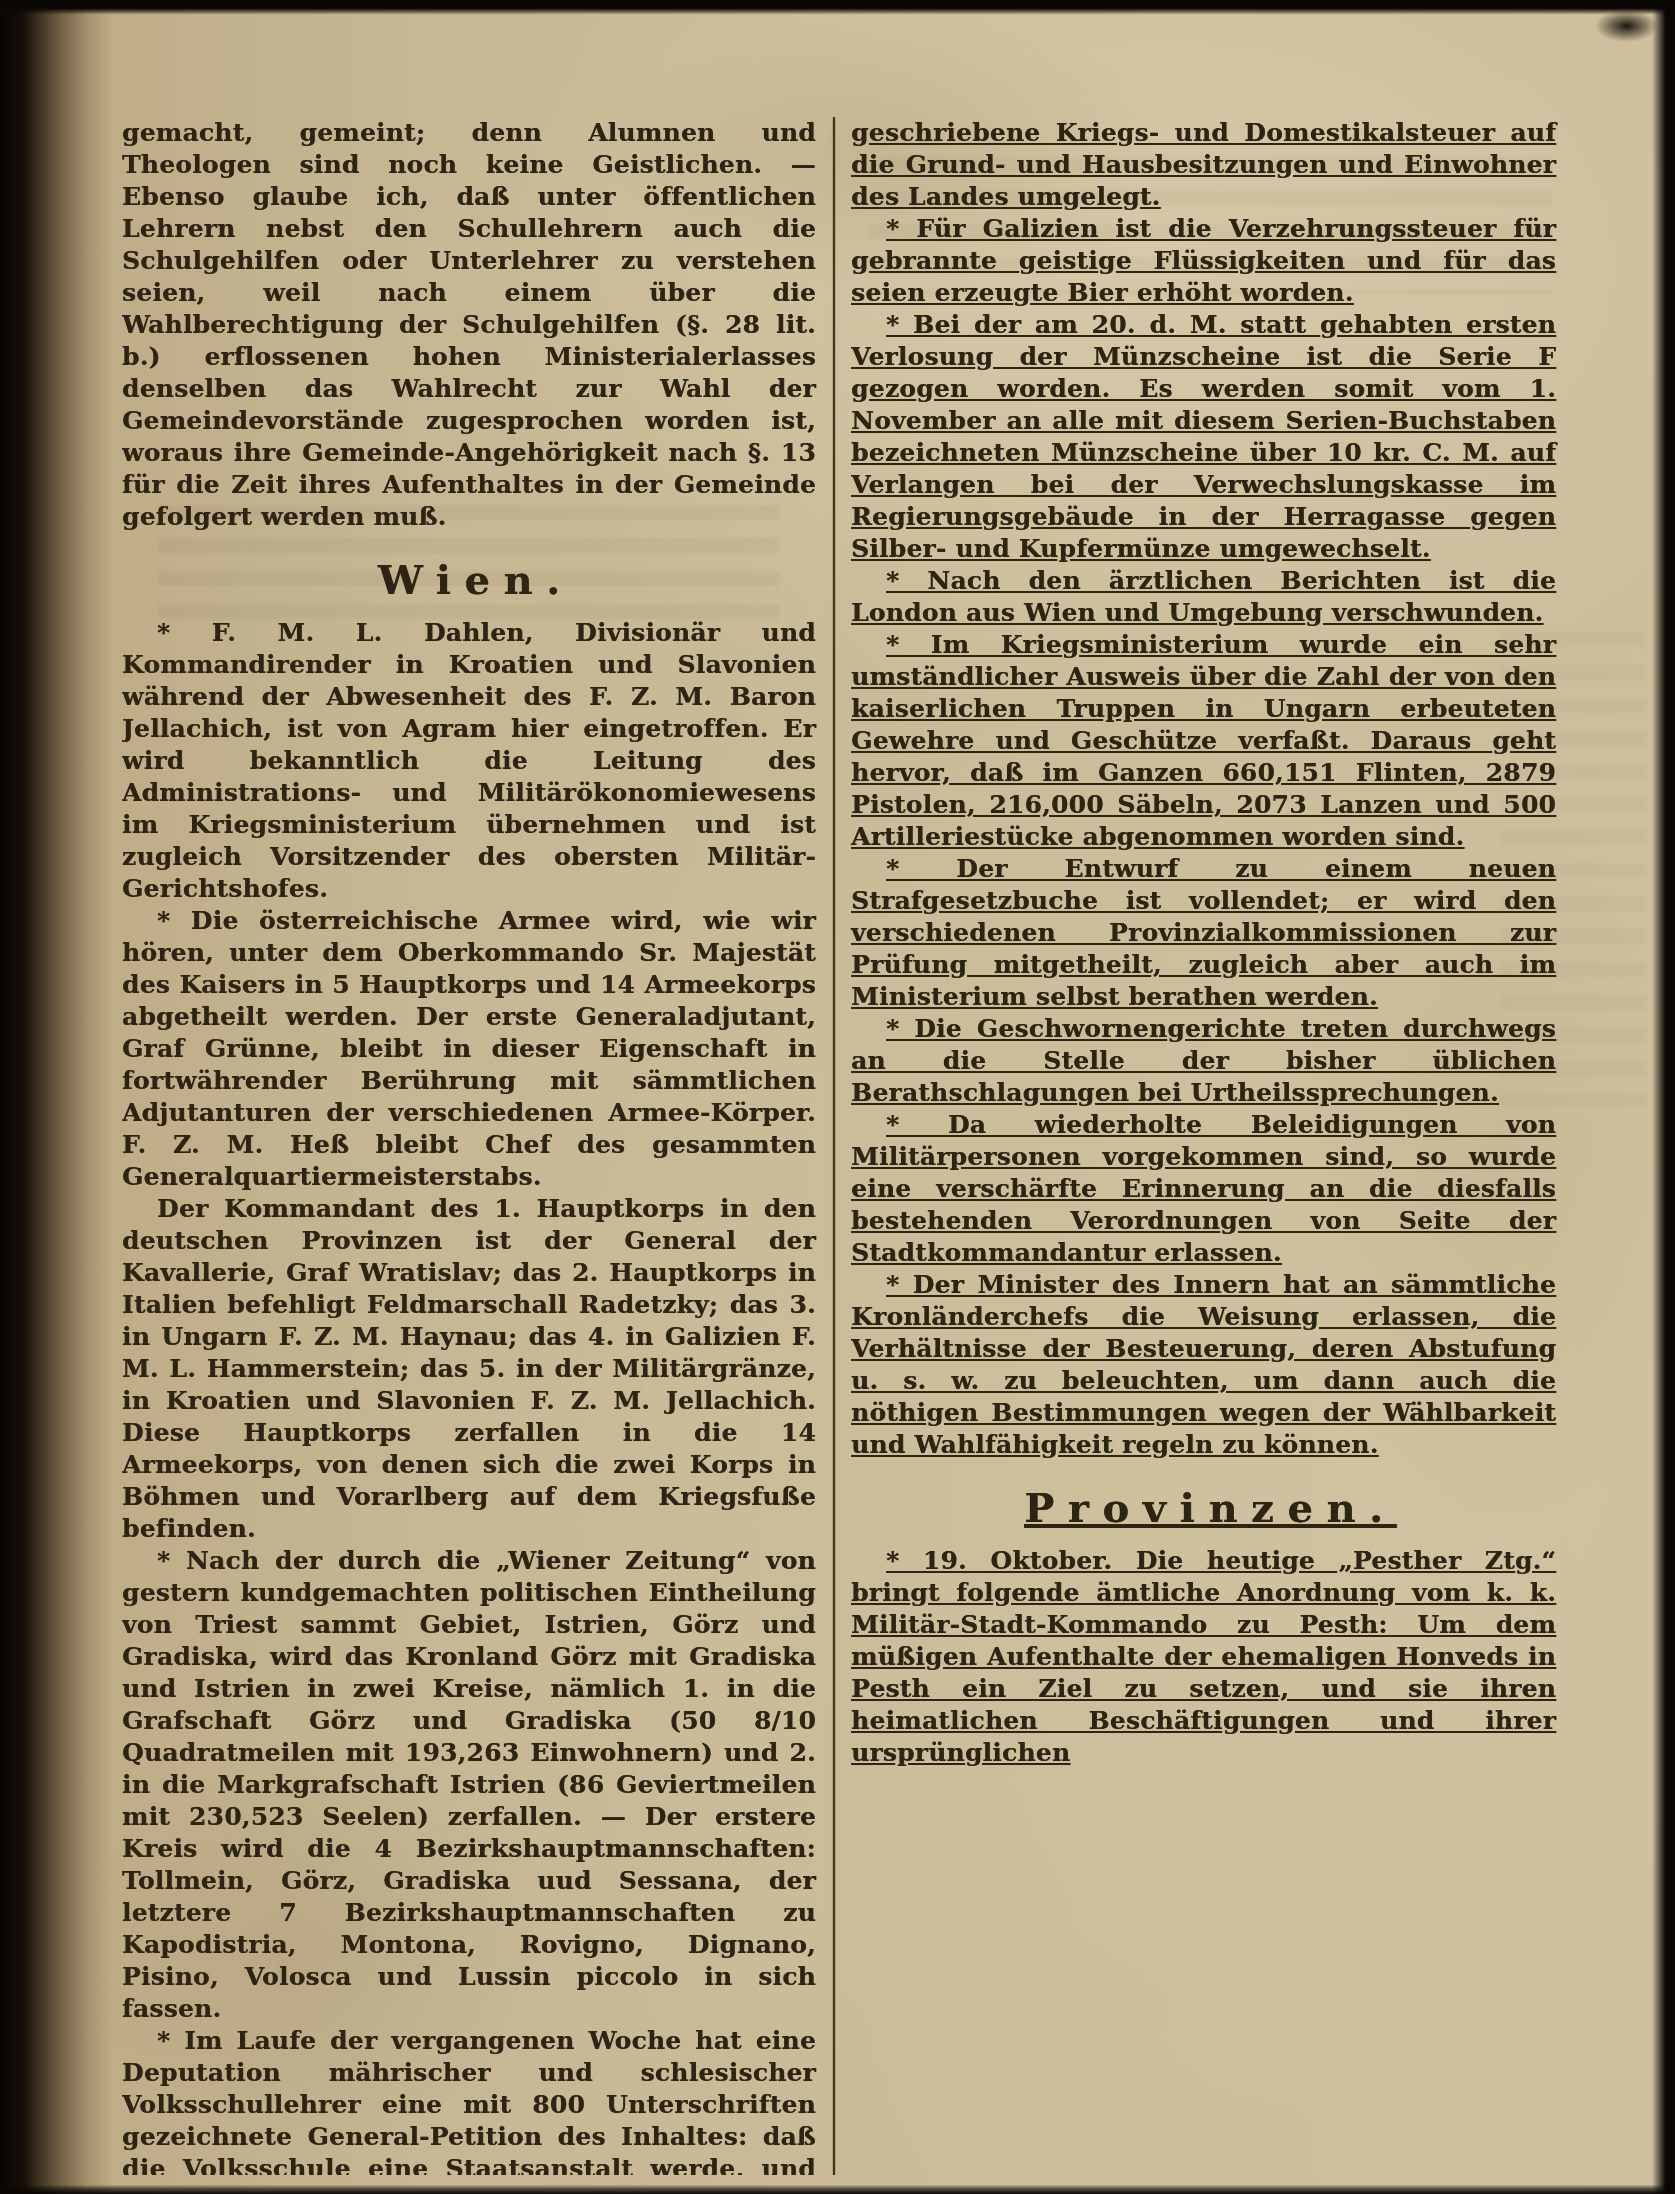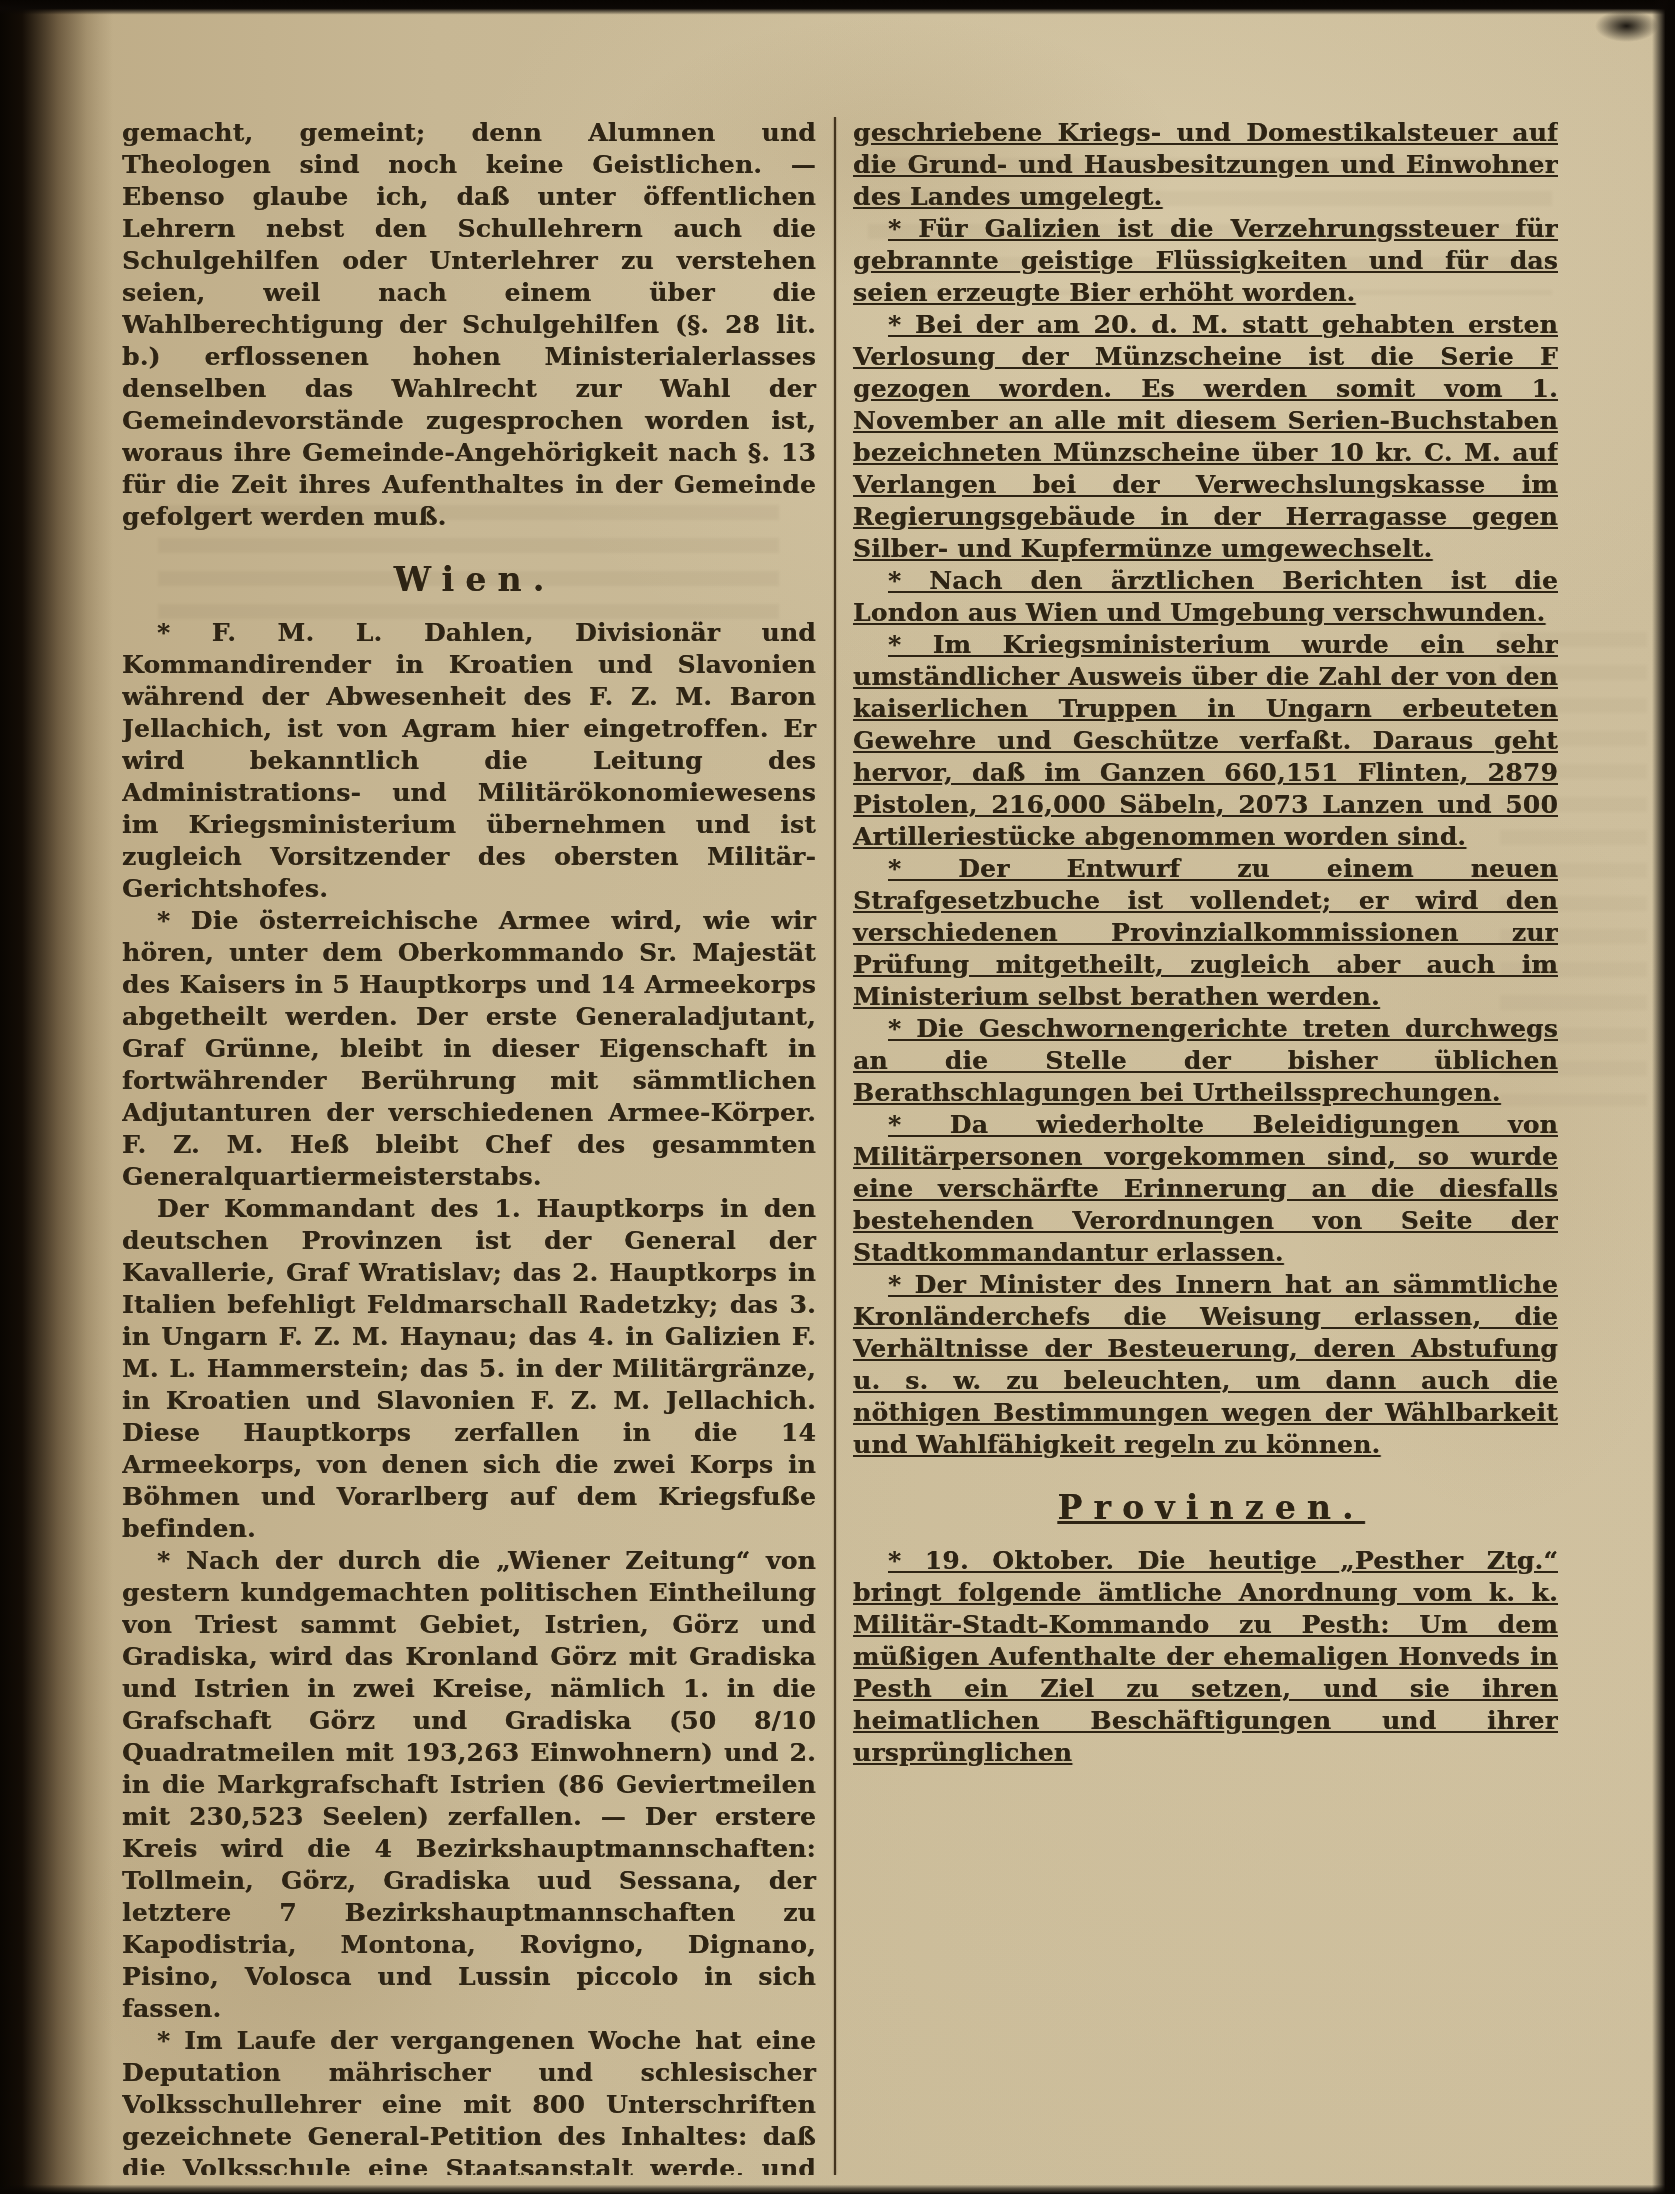--- a/index.html
+++ b/index.html
@@ -57,35 +57,34 @@
     width: 1436px; height: 2058px;
     display: flex;
     overflow: hidden;
     color: var(--color-ink, #2e2414);
     font-size: 25px;
     line-height: 32px;
     font-weight: 700;
     text-align: justify;
     letter-spacing: 0.2px;
     text-shadow: 0.3px 0 0 rgba(46,36,20,0.75);
-    justify-content: space-between;
   }
   .col-left  { width: 694px; }
   .col-right { width: 705px; text-decoration: underline; }
   .divider {
     width: 2.1px; height: 100%;
     margin: 0 16px 0 17px;
     background: var(--color-divider, #43341e);
     box-shadow: 0 0 1.6px rgba(62,46,24,0.8);
   }
   .content p { margin: 0; text-indent: 35px; hyphens: auto; -webkit-hyphens: auto; overflow-wrap: break-word; }
   .content p.cont { text-indent: 0; }
   .section-heading {
     text-align: center;
-    font-size: 33px;
+    font-size: 40px;
     line-height: 39px;
     font-weight: 700;
     letter-spacing: 0.34em;
     text-indent: 0.34em;
     margin: 27px 0 18px;
   }
   .dateline { letter-spacing: 3.7px; }
 </style>
 </head>
 <body>

